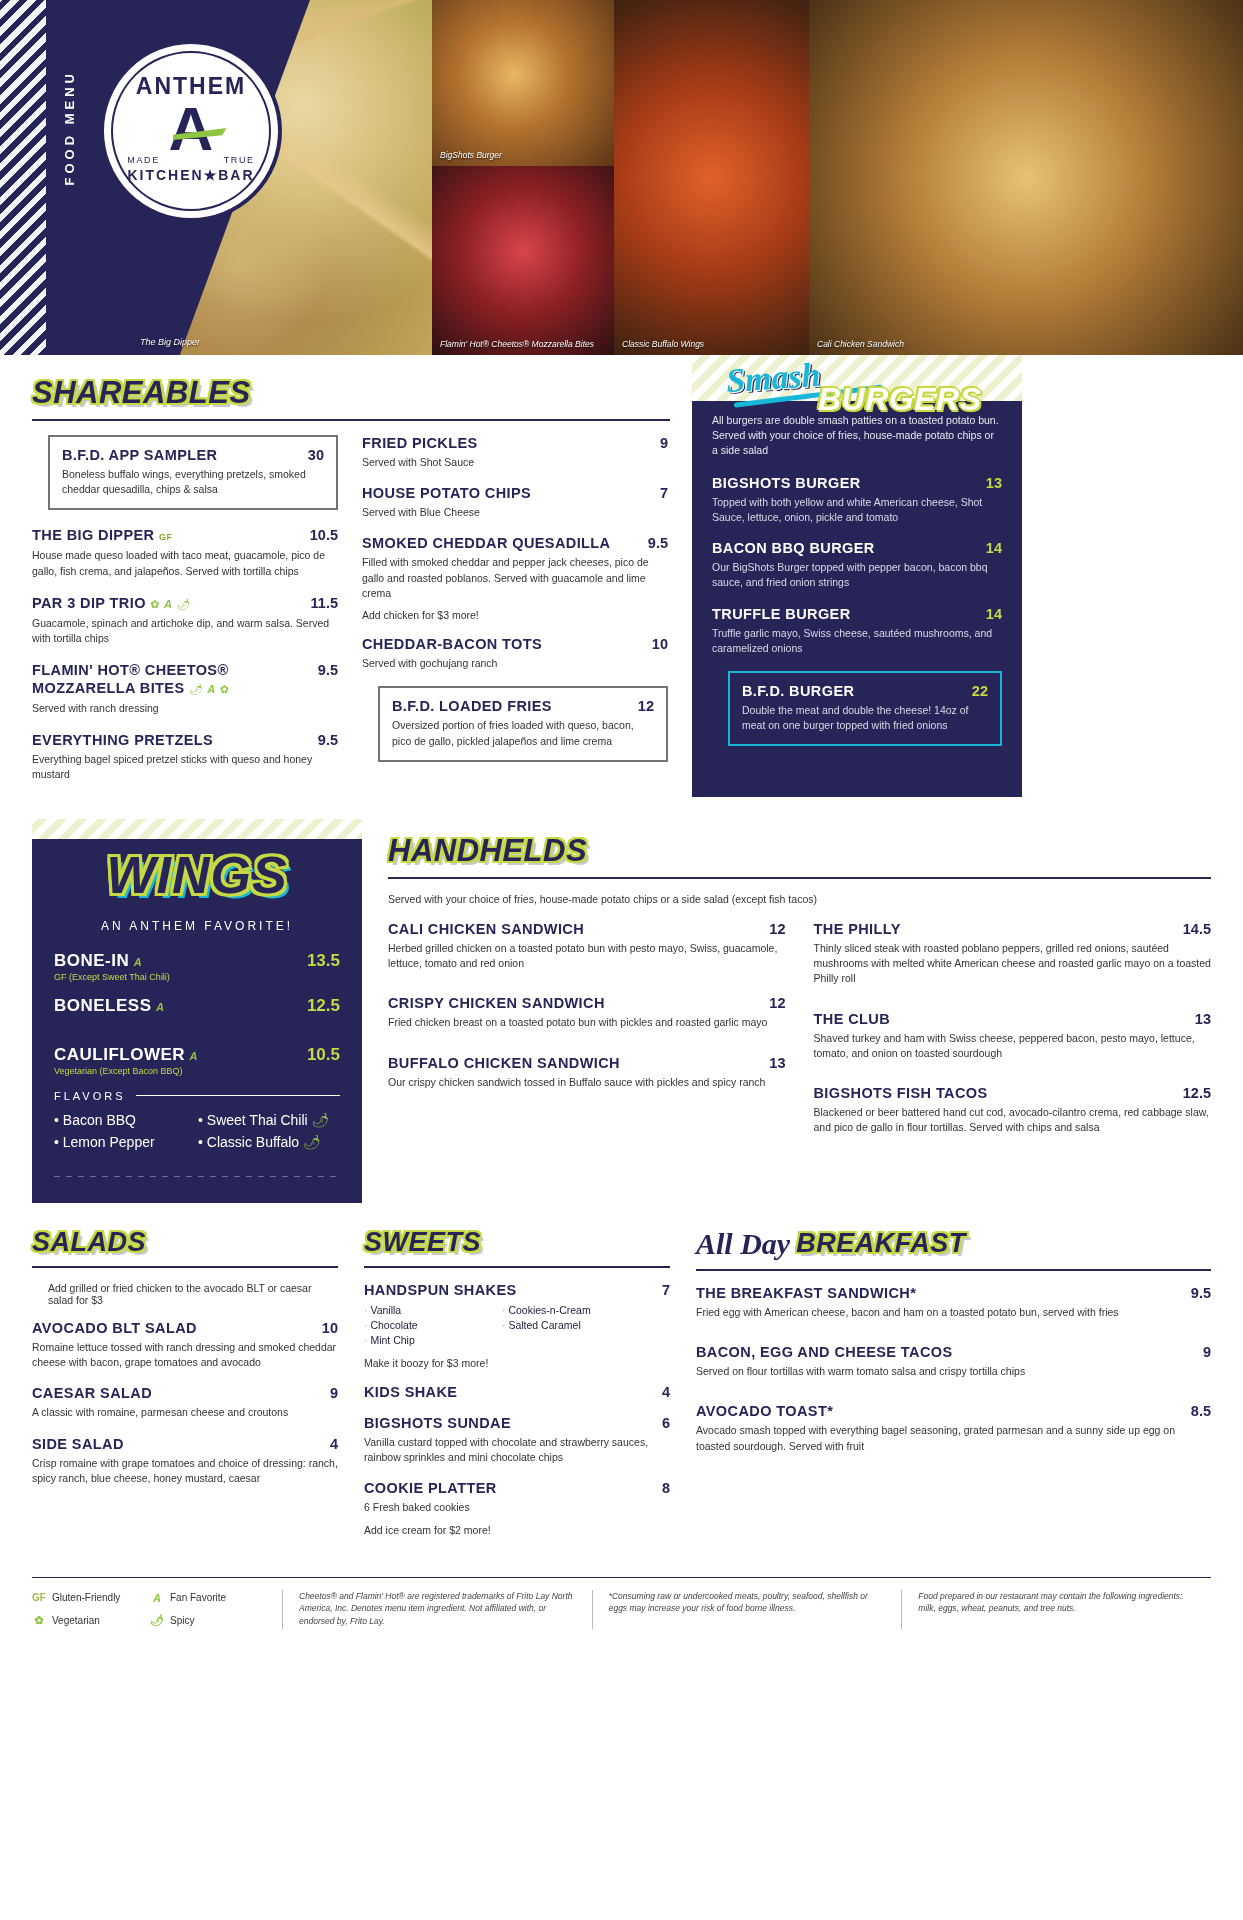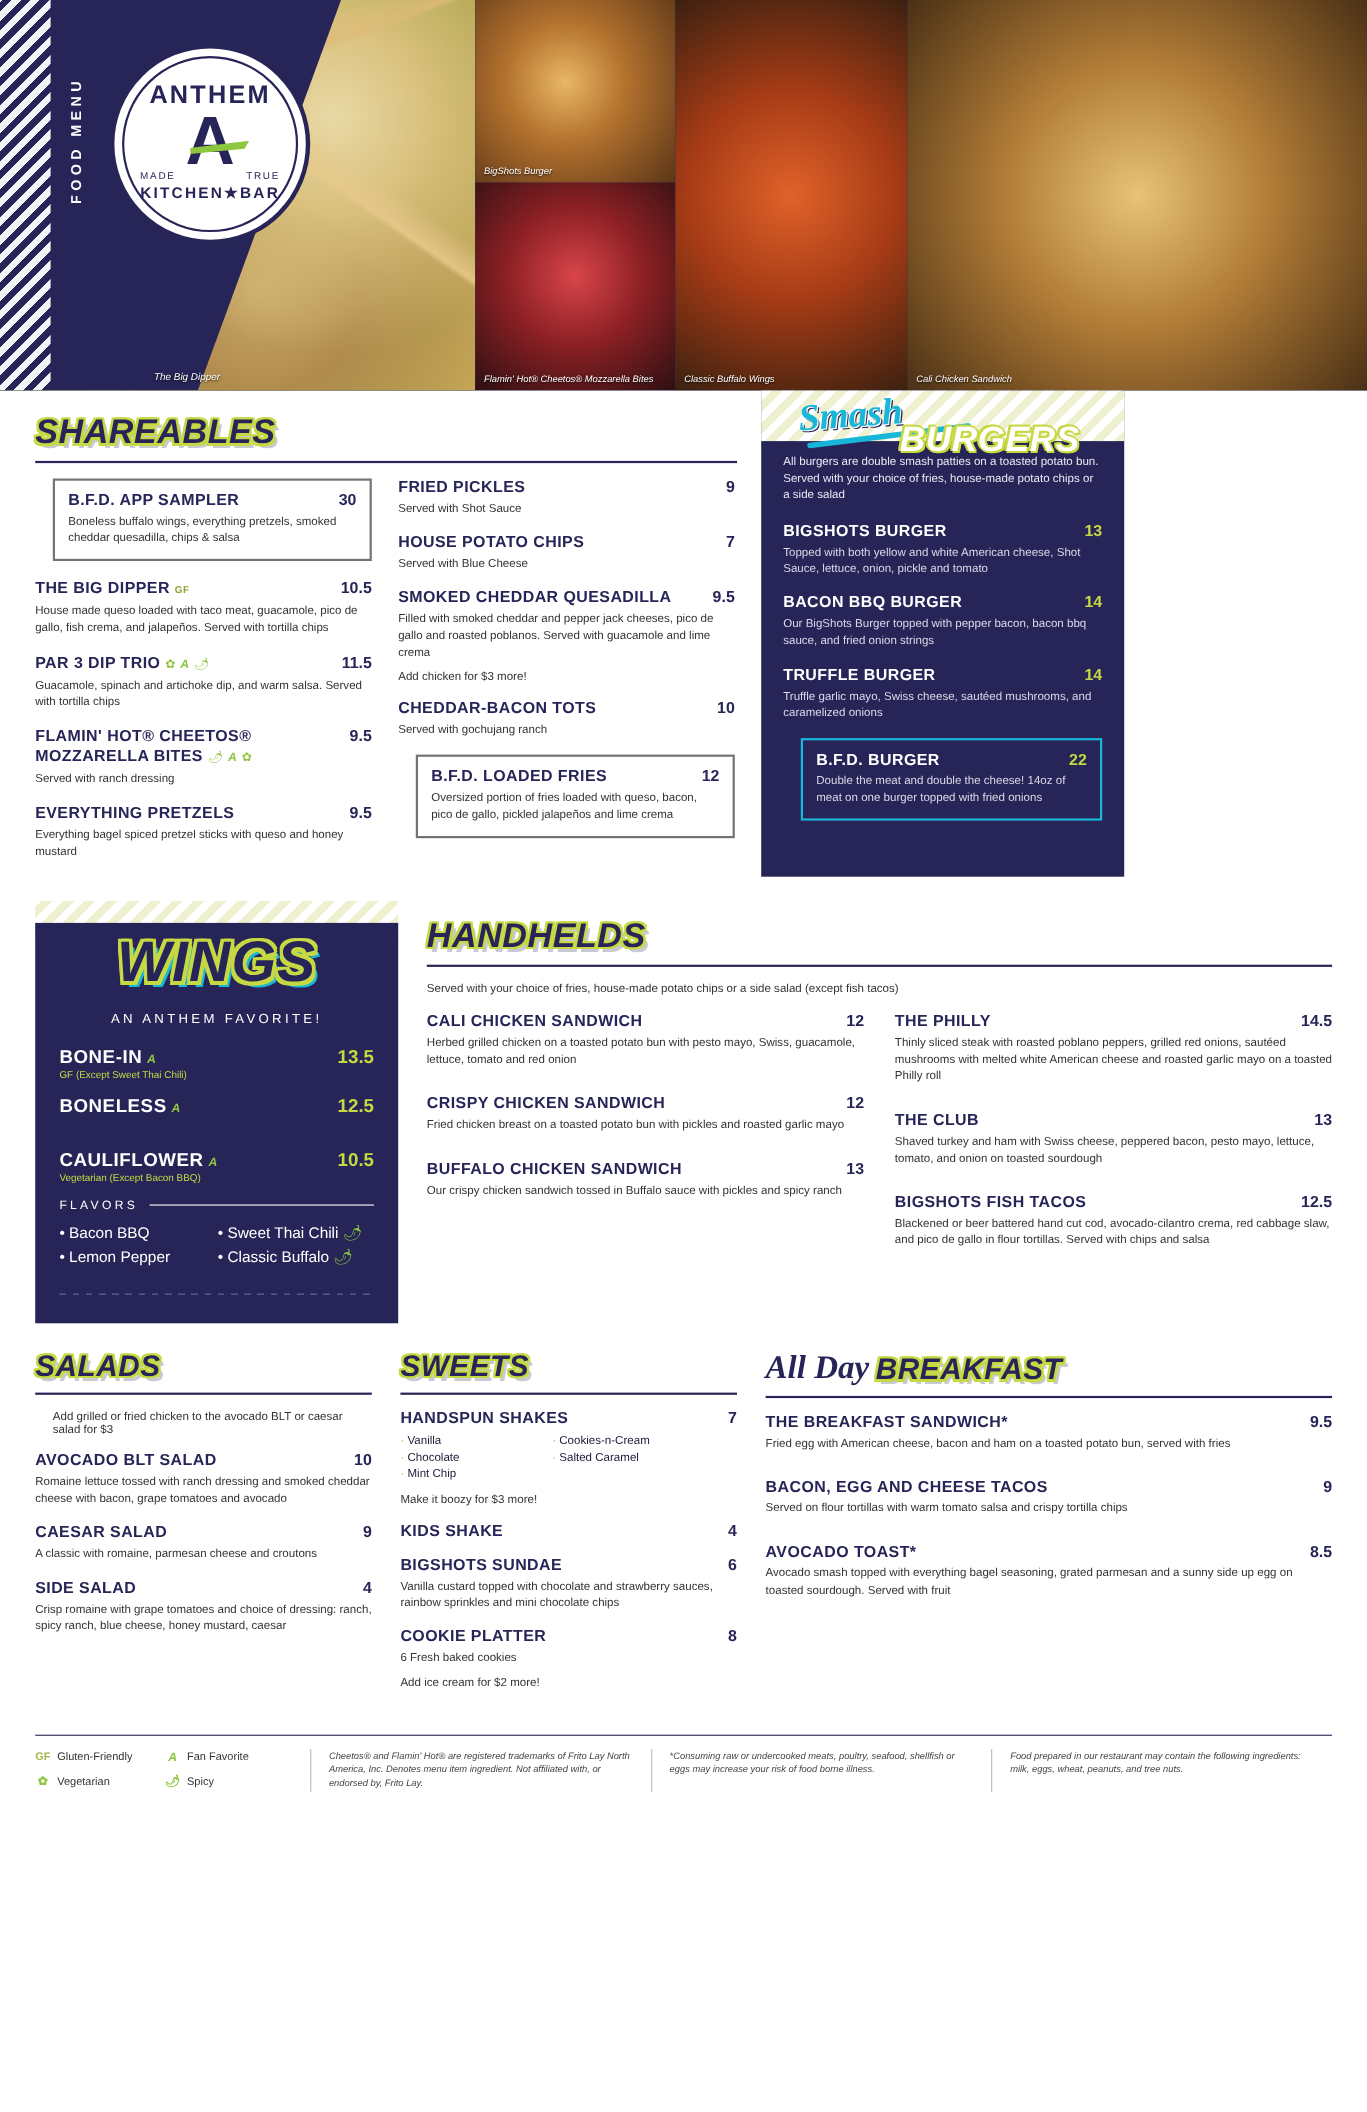--- a/index.html
+++ b/index.html
@@ -274,21 +274,21 @@
   .sweets { width: 306px; }
   .breakfast { flex: 1; }
 
   .script-allday {
     font-size: 30px; font-style: italic; font-weight: bold;
     font-family: "Liberation Serif", serif;
     color:#272557;
     display:inline-block;
     margin-right: 6px;
   }
-  .bf-title-row { display:flex; align-items: flex-end; }
+  .bf-title-row { display:flex; align-items: center; }
 
   .small-note { font-size: 10.5px; color:#333; margin: 6px 16px 14px; }
   .shake-flavors { display:flex; gap: 28px; font-size: 10.5px; margin-top: 6px;}
   .shake-flavors ul { list-style:none; }
   .shake-flavors li { margin-bottom: 3px; }
   .shake-flavors li::before{ content:"· "; color:#8dc63f; }
 
   
   .footer {
     display:flex; margin: 26px 0 18px;
@@ -333,21 +333,21 @@
 
     <div class="hero-col" style="width:182px;">
       <div class="tile img-burger" style="height:166px;">
         <span class="cap">BigShots Burger</span>
       </div>
       <div class="tile img-cheetos" style="height:189px;">
         <span class="cap">Flamin' Hot® Cheetos® Mozzarella Bites</span>
       </div>
     </div>
 
-    <div class="hero-col tile img-wings" style="width:211px;">
+    <div class="hero-col tile img-wings" style="width:195px;">
       <span class="cap">Classic Buffalo Wings</span>
     </div>
 
     <div class="hero-col tile img-cali" style="flex:1;">
       <span class="cap">Cali Chicken Sandwich</span>
     </div>
   </div>
 
   <div class="content">
     <div class="grid-top">

